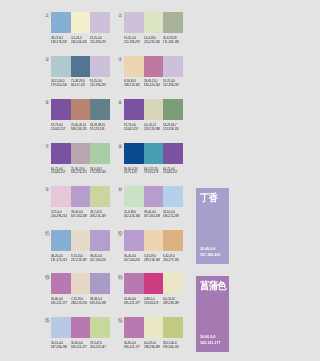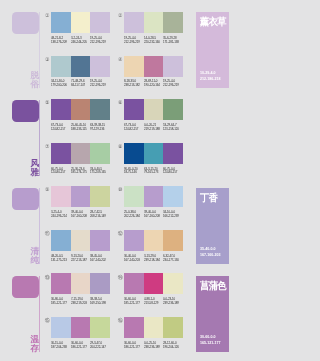--- a/index.html
+++ b/index.html
@@ -40,42 +40,20 @@
                transform:scale(0.93,1);transform-origin:left top;}
   .card .cc1{position:absolute;left:4px;bottom:12.5px;font-size:3.6px;line-height:4.4px;color:#fff;
              white-space:nowrap;font-weight:bold;}
   .card .cc2{position:absolute;left:4px;bottom:7px;font-size:3.6px;line-height:4.4px;color:#fff;
              white-space:nowrap;font-weight:bold;}
 </style>
 </head>
 <body>
 
 <div class="page">
-  <div class="moods" id="moods">
-      <div class="mood" style="top: 12px;">
-        <div class="mood-sw" style="background: rgb(205, 192, 219);"></div>
-        <div class="mood-line" style="background: rgb(215, 208, 225);"></div>
-        <div class="mood-label" style="color: rgb(203, 184, 216);">脱俗</div>
-      </div>
-      <div class="mood" style="top: 100px;">
-        <div class="mood-sw" style="background: rgb(122, 82, 158);"></div>
-        <div class="mood-line" style="background: rgb(188, 169, 208);"></div>
-        <div class="mood-label" style="color: rgb(122, 77, 158);">风雅</div>
-      </div>
-      <div class="mood" style="top: 188px;">
-        <div class="mood-sw" style="background: rgb(183, 157, 205);"></div>
-        <div class="mood-line" style="background: rgb(205, 191, 221);"></div>
-        <div class="mood-label" style="color: rgb(193, 160, 209);">清纯</div>
-      </div>
-      <div class="mood" style="top: 276px;">
-        <div class="mood-sw" style="background: rgb(184, 121, 177);"></div>
-        <div class="mood-line" style="background: rgb(208, 166, 204);"></div>
-        <div class="mood-label" style="color: rgb(189, 111, 178);">温存</div>
-      </div>
-    </div>
   <div class="grid" id="grid">
       <div class="grp" style="left: 51px; top: 12px;">
         <div class="num">①</div>
         <div class="swrow">
           <div class="sw" style="background:#85afd3"></div>
           <div class="sw" style="background:#f4efcc"></div>
           <div class="sw" style="background:#cdc0db"></div>
         </div>
         <div class="codes">
           <div class="code">
@@ -417,25 +395,20 @@
             <div>238-236-189</div>
           </div>
           <div class="code">
             <div>28-12-60-0</div>
             <div>196-204-126</div>
           </div>
         </div>
       </div>
     </div>
   <div class="cards" id="cards">
-      <div class="card" style="top: 12px; background: rgb(212, 186, 218);">
-        <div class="cname">薰衣草</div>
-        <div class="cc1">10-29-4-0</div>
-        <div class="cc2">212-186-218</div>
-      </div>
       <div class="card" style="top: 276px; background: rgb(165, 121, 177);">
         <div class="cname">菖蒲色</div>
         <div class="cc1">30-60-0-0</div>
         <div class="cc2">165-121-177</div>
       </div>
       <div class="card" style="top: 188px; background: rgb(167, 159, 203);">
         <div class="cname">丁香</div>
         <div class="cc1">35-40-0-0</div>
         <div class="cc2">167-160-203</div>
       </div>

